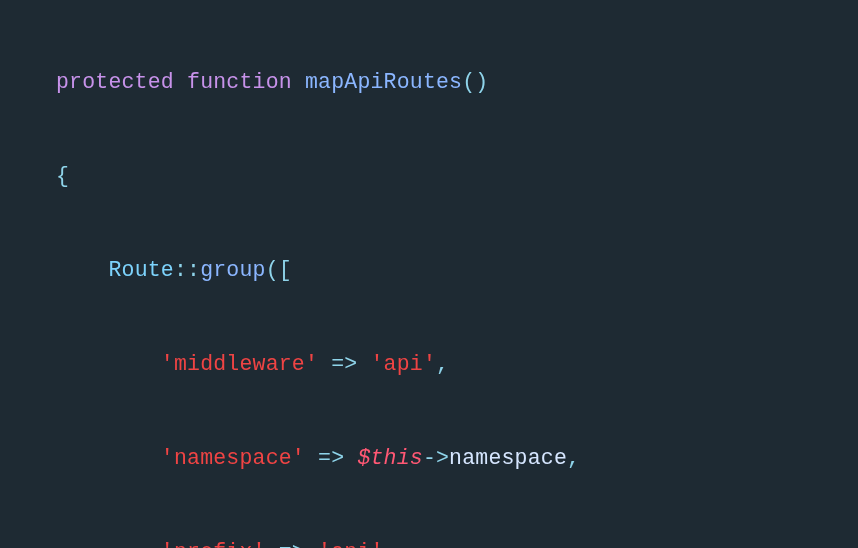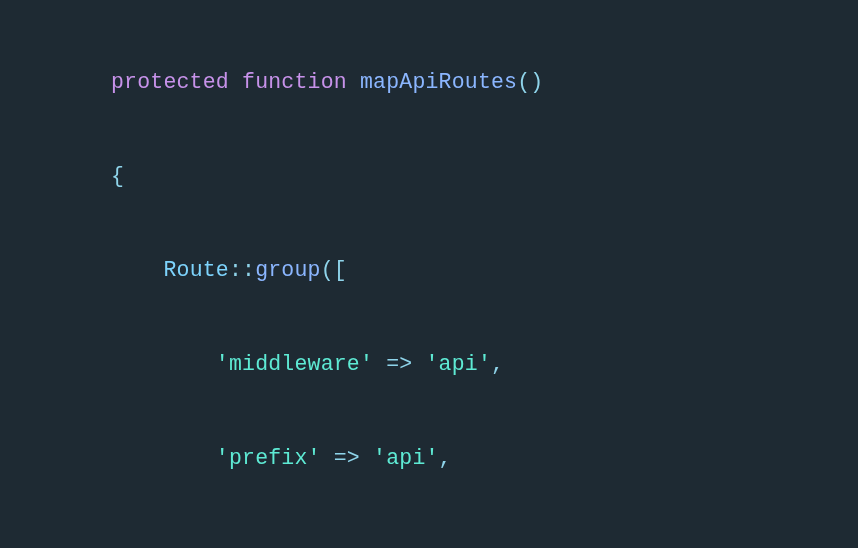--- a/index.html
+++ b/index.html
@@ -10,35 +10,36 @@
     font-size:21.5px;
     line-height:47px;
     letter-spacing:0.2px;
     -webkit-font-smoothing:antialiased;
     overflow:hidden;
   }
   .code{
     padding:12px 0 0 0;
     white-space:pre;
   }
-  .line{display:block;padding-left:111px}
+  .line{display:block;padding-left:56px}
   .kw{color:#c792ea}        
   .fn{color:#8bb6ff}        
   .cls{color:#7dd3fc}       
   .punc{color:#8fd4ea}      
-  .str{color:#5eead4}       
+  .str{color:#ef4444}       
   .var{color:#ff5874;font-style:italic} 
   .prop{color:#d6e6ff}      
 </style>
 </head>
 <body>
 
 <div class="code">
 <span class="line"><span class="kw">protected</span><span> </span><span class="kw">function</span><span> </span><span class="fn">mapApiRoutes</span><span class="punc">()</span></span>
 <span class="line"><span class="punc">{</span></span>
 <span class="line"><span>    </span><span class="cls">Route</span><span class="punc">::</span><span class="fn">group</span><span class="punc">([</span></span>
 <span class="line"><span>        </span><span class="str">'middleware'</span><span class="punc"> =&gt; </span><span class="str">'api'</span><span class="punc">,</span></span>
+<span class="line"><span>        </span><span class="str">'namespace'</span><span class="punc"> =&gt; </span><span class="var">$this</span><span class="punc">-&gt;</span><span class="prop">namespace</span><span class="punc">,</span></span>
 <span class="line"><span>        </span><span class="str">'prefix'</span><span class="punc"> =&gt; </span><span class="str">'api'</span><span class="punc">,</span></span>
 
 
 
 
 </div>
 
 </body></html>

